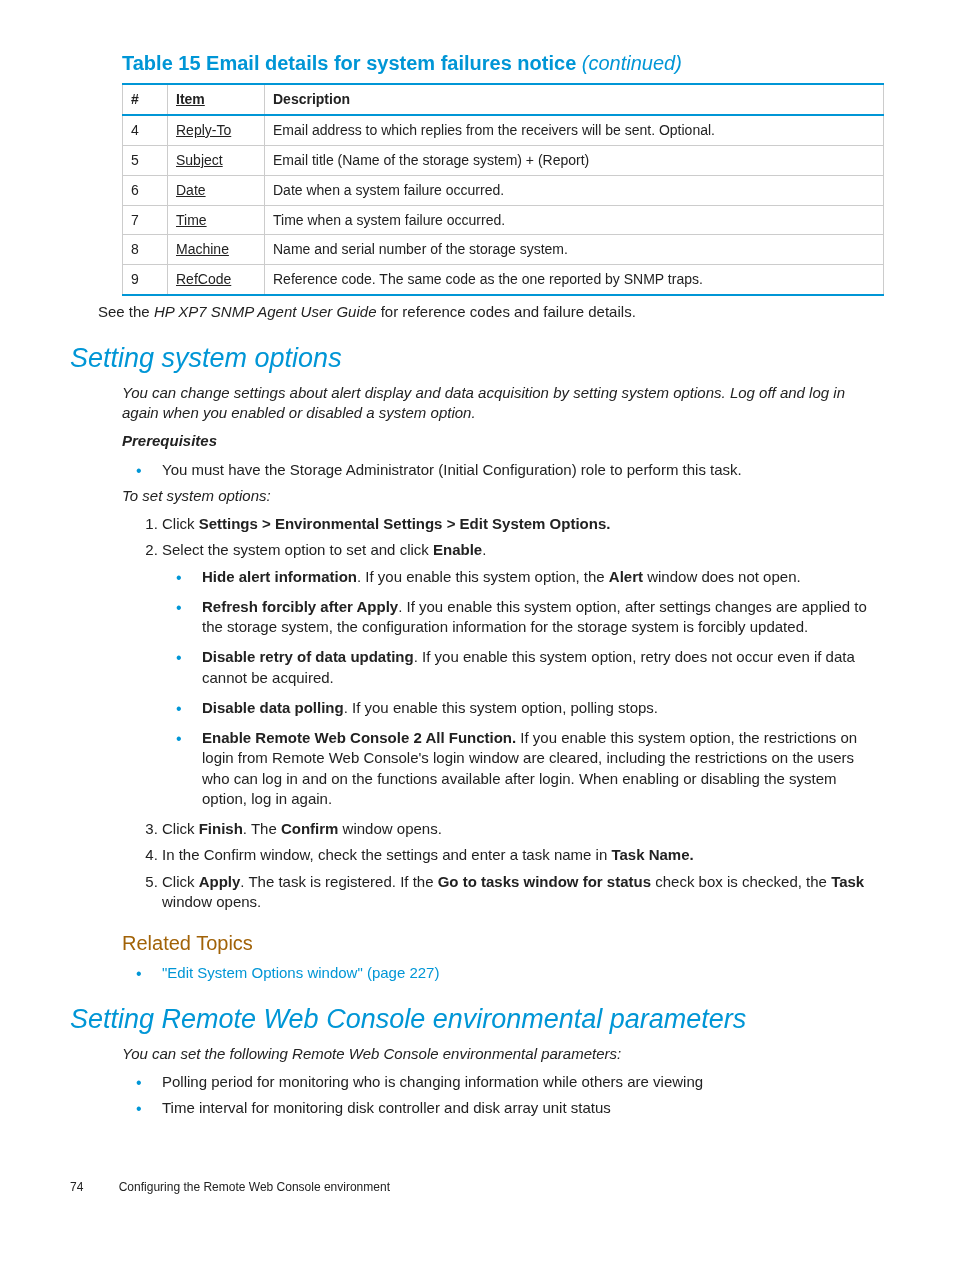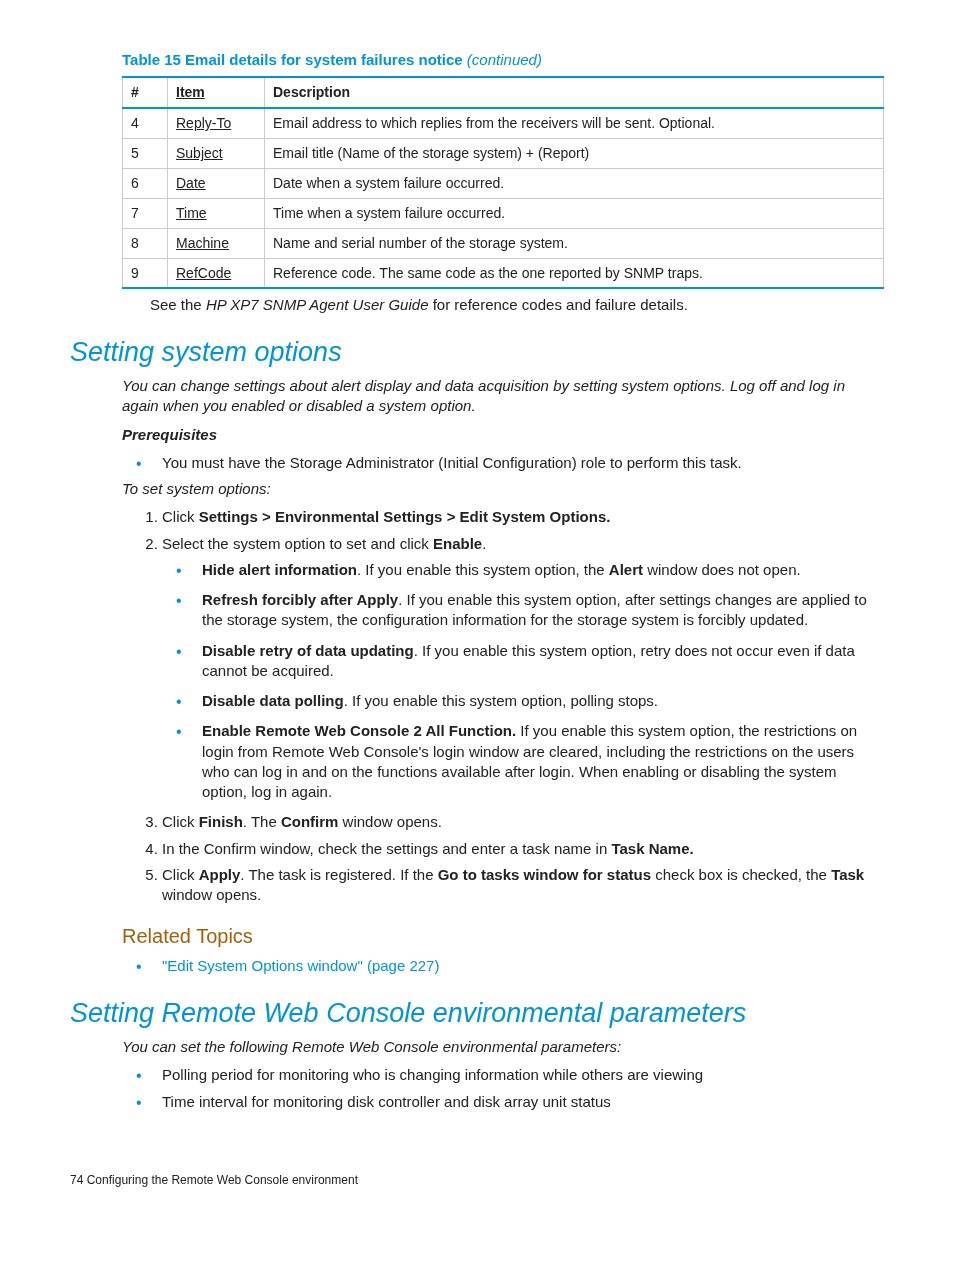--- a/index.html
+++ b/index.html
@@ -3,44 +3,44 @@
 <meta charset="utf-8">
 <style>
   body {
     font-family: Arial, Helvetica, sans-serif;
     font-size: 15px;
     color: #222;
     margin: 0;
     padding: 50px 70px 40px 70px;
     line-height: 1.35;
   }
-  .table-title { color: #0096d6; font-weight: bold; font-size: 15px; margin-bottom: 6px; margin-left:52px;}
+  .table-title { color: #0096d6; font-weight: bold; font-size: 20px; margin-bottom: 6px; margin-left:52px;}
   .table-title .cont { font-style: italic; font-weight: normal; }
   table { border-collapse: collapse; width: 100%; margin-bottom: 6px; margin-left:52px; width:calc(100% - 52px);}
   table { border-top: 2px solid #0096d6; border-bottom: 2px solid #0096d6; }
   th, td { border: 1px solid #ccc; padding: 5px 8px; text-align: left; font-size: 14px; vertical-align: top;}
   th { font-weight: bold; border-bottom: 2px solid #0096d6;}
   th:first-child, td:first-child { width: 28px; }
   th:nth-child(2), td:nth-child(2) { width: 80px; text-decoration: underline; }
-  .caption { margin-left: 80px; margin-top: 6px; margin-bottom: 14px; }
+  .caption { margin-left: 28px; margin-top: 6px; margin-bottom: 14px; }
   h1 { color: #0096d6; font-weight: normal; font-size: 27px; margin: 18px 0 6px 0; font-style: italic; }
   h2 { color: #a16207; font-weight: normal; font-size: 20px; margin: 18px 0 4px 52px; }
   .body-para { margin-left: 52px; margin-top: 4px; margin-bottom: 8px; font-style: italic;}
   .bold { font-weight: bold; }
   ul.bullets { list-style: none; padding-left: 0; margin: 6px 0 6px 52px; }
   ul.bullets > li { position: relative; padding-left: 40px; margin-bottom: 6px; }
   ul.bullets > li::before { content: "•"; color: #0096d6; position: absolute; left: 14px; font-size: 16px; }
   ul.sub-bullets { list-style: none; padding-left: 0; margin: 6px 0 0 0; }
   ul.sub-bullets > li { position: relative; padding-left: 40px; margin-bottom: 10px; }
   ul.sub-bullets > li::before { content: "•"; color: #0096d6; position: absolute; left: 14px; font-size: 16px; }
   ol.steps { margin: 6px 0 6px 52px; padding-left: 40px; }
   ol.steps > li { margin-bottom: 6px; padding-left: 0px;}
   .link { color: #0096d6; }
   .footer { font-size: 12px; margin-top: 60px; }
-  .footer .pn { display:inline-block; margin-right:0;}
+  .footer .pn { display:inline-block; margin-right:32px;}
   .italic { font-style: italic; }
 </style>
 </head>
 <body>
 
 <div class="table-title">
   <span>Table 15 Email details for system failures notice </span><span class="cont">(continued)</span>
 </div>
 
 <table>

